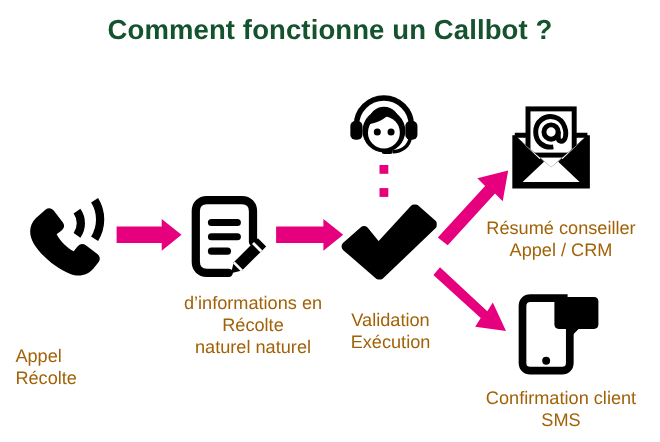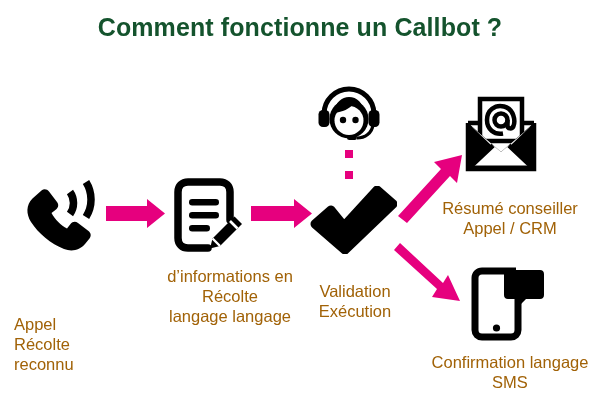--- a/index.html
+++ b/index.html
@@ -129,21 +129,20 @@
                C 29 13, 26 12.5, 23.5 14.5 Z" fill="#000000"></path>
 
       <path d="M 52 38 A 19 19 0 0 0 52 16" fill="none" stroke="#000000" stroke-width="7.5" stroke-linecap="butt"></path>
 
       <path d="M 68 41 A 33 33 0 0 0 68 6" fill="none" stroke="#000000" stroke-width="7.5" stroke-linecap="butt"></path>
     </svg>
   </div>
   <div class="caption left" id="cap-call">
     <span class="cap-line">Appel</span>
     <span class="cap-line">Récolte</span>
-    <span class="cap-line">reconnu</span>
   </div>
 
   <div class="icon-box" id="node-doc-icon">
     <svg viewBox="0 0 82 82" width="82" height="82">
 
       <path d="M 62 44 L 62 16 C 62 10 58 6 52 6 L 20 6 C 14 6 10 10 10 16 L 10 62 C 10 68 14 72 20 72 L 40 72" fill="none" stroke="#000000" stroke-width="7.5" stroke-linecap="round" stroke-linejoin="round"></path>
 
       <rect x="21" y="23" width="30" height="6.5" rx="3.2" fill="#000000"></rect>
       <rect x="21" y="36" width="30" height="6.5" rx="3.2" fill="#000000"></rect>
       <rect x="21" y="49" width="21" height="6.5" rx="3.2" fill="#000000"></rect>
@@ -151,21 +150,21 @@
       <path d="M 66.5 40.5 L 74 48 L 52 70 L 42 72.5 L 44.5 62.5 Z" fill="#000000"></path>
 
       <path d="M 44.5 62.5 L 52 70" fill="none" stroke="#ffffff" stroke-width="2.4"></path>
 
       <path d="M 62 45 L 69.5 52.5" fill="none" stroke="#ffffff" stroke-width="2.6"></path>
     </svg>
   </div>
   <div class="caption center" id="cap-doc">
     <span class="cap-line">d’informations en</span>
     <span class="cap-line">Récolte</span>
-    <span class="cap-line">langage langage</span>
+    <span class="cap-line">naturel naturel</span>
   </div>
 
   <div class="icon-box" id="node-agent-icon">
     <svg viewBox="0 0 66 66" width="66" height="66">
 
       <path d="M 8 34 A 25 25 0 0 1 58 34" fill="none" stroke="#000000" stroke-width="5"></path>
 
       <rect x="2.5" y="30" width="11" height="17" rx="4.5" fill="#000000"></rect>
 
       <rect x="52.5" y="30" width="11" height="17" rx="4.5" fill="#000000"></rect>
@@ -227,17 +226,17 @@
     <svg viewBox="0 0 76 76" width="76" height="76">
 
       <path d="M 46 6 L 12 6 C 8 6, 5 9, 5 13 L 5 65 C 5 69, 8 72, 12 72 L 41 72 C 45 72, 48 69, 48 65 L 48 30" fill="none" stroke="#000000" stroke-width="7"></path>
 
       <circle cx="26.5" cy="63" r="3.6" fill="#000000"></circle>
 
       <path d="M 38 5 L 70 5 C 72.5 5, 74 6.6, 74 9 L 74 30 C 74 32.4, 72.5 34, 70 34 L 56 34 L 46 44 L 48 34 L 38 34 C 35.5 34, 34 32.4, 34 30 L 34 9 C 34 6.6, 35.5 5, 38 5 Z" fill="#000000"></path>
     </svg>
   </div>
   <div class="caption center" id="cap-sms">
-    <span class="cap-line">Confirmation langage</span>
+    <span class="cap-line">Confirmation client</span>
     <span class="cap-line">SMS</span>
   </div>
 
 </div>
 
 </body></html>

